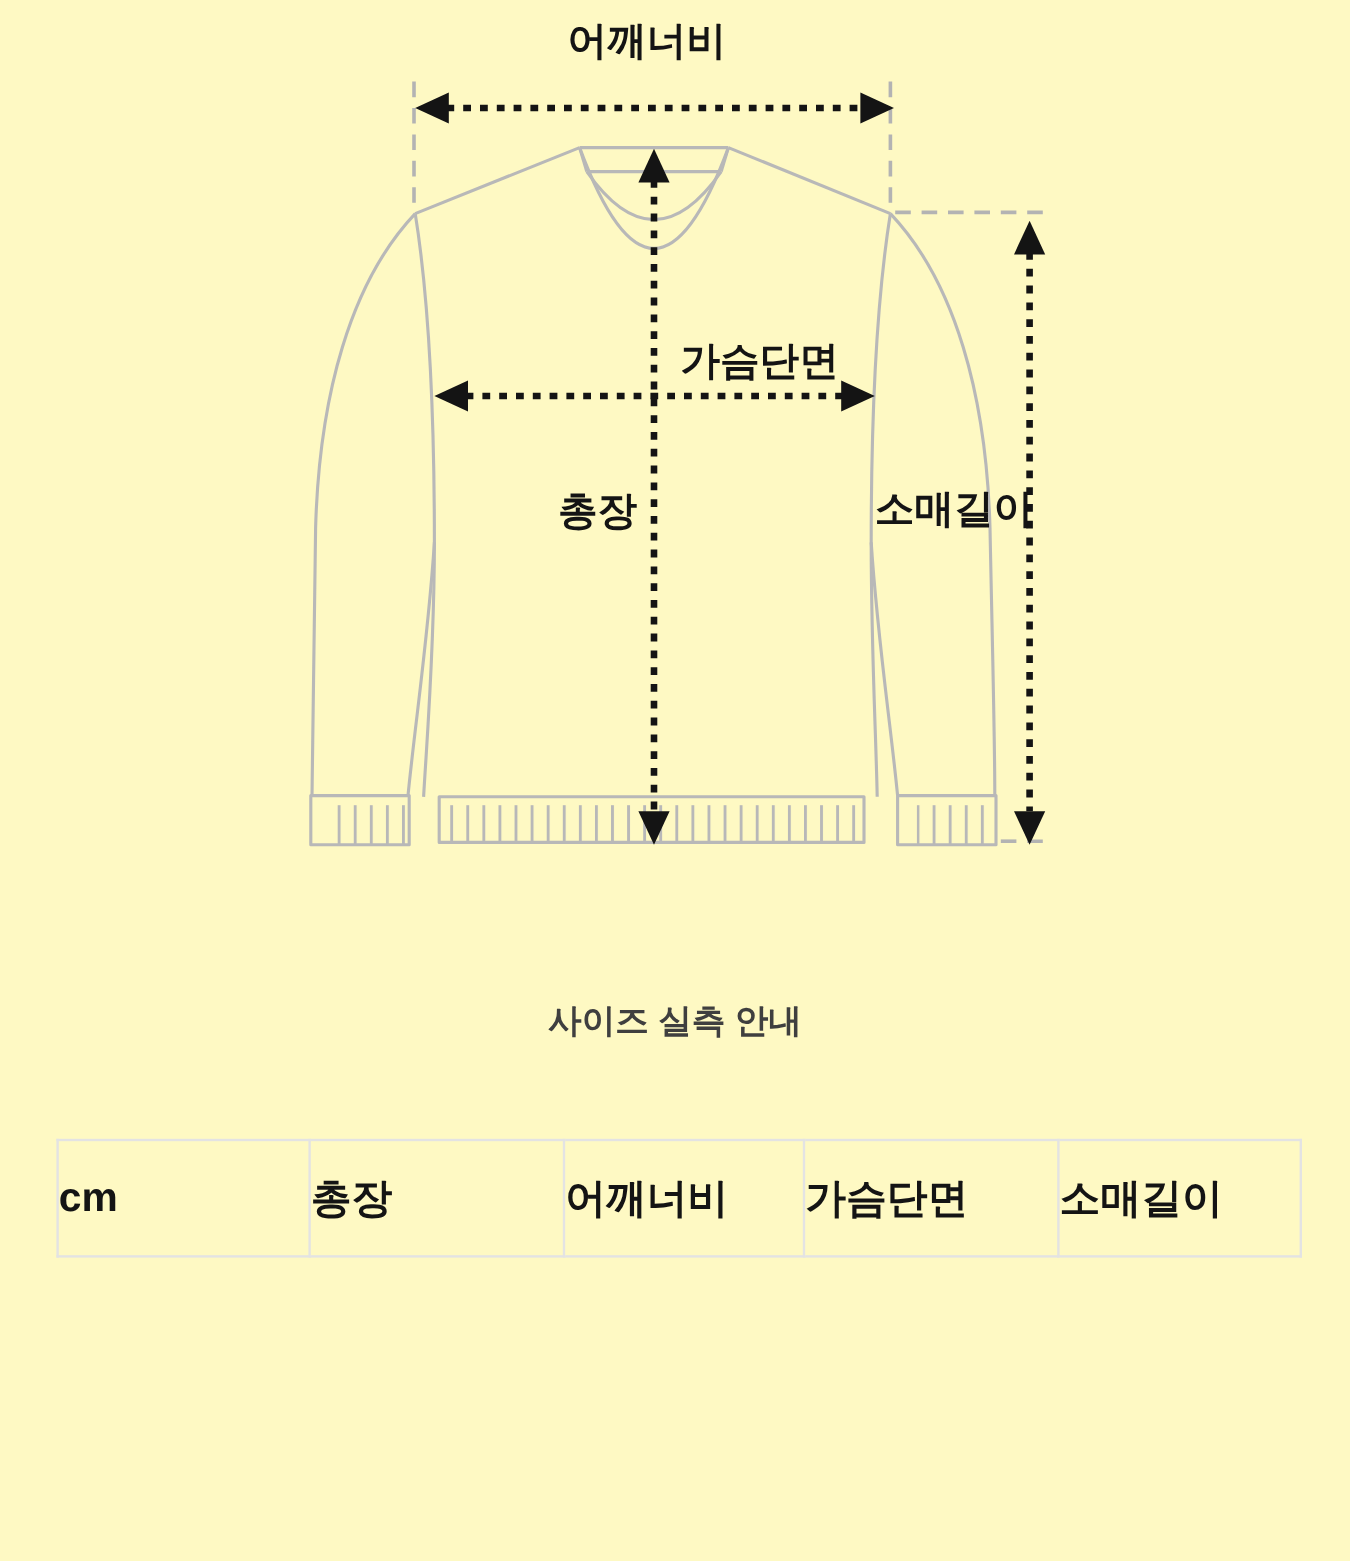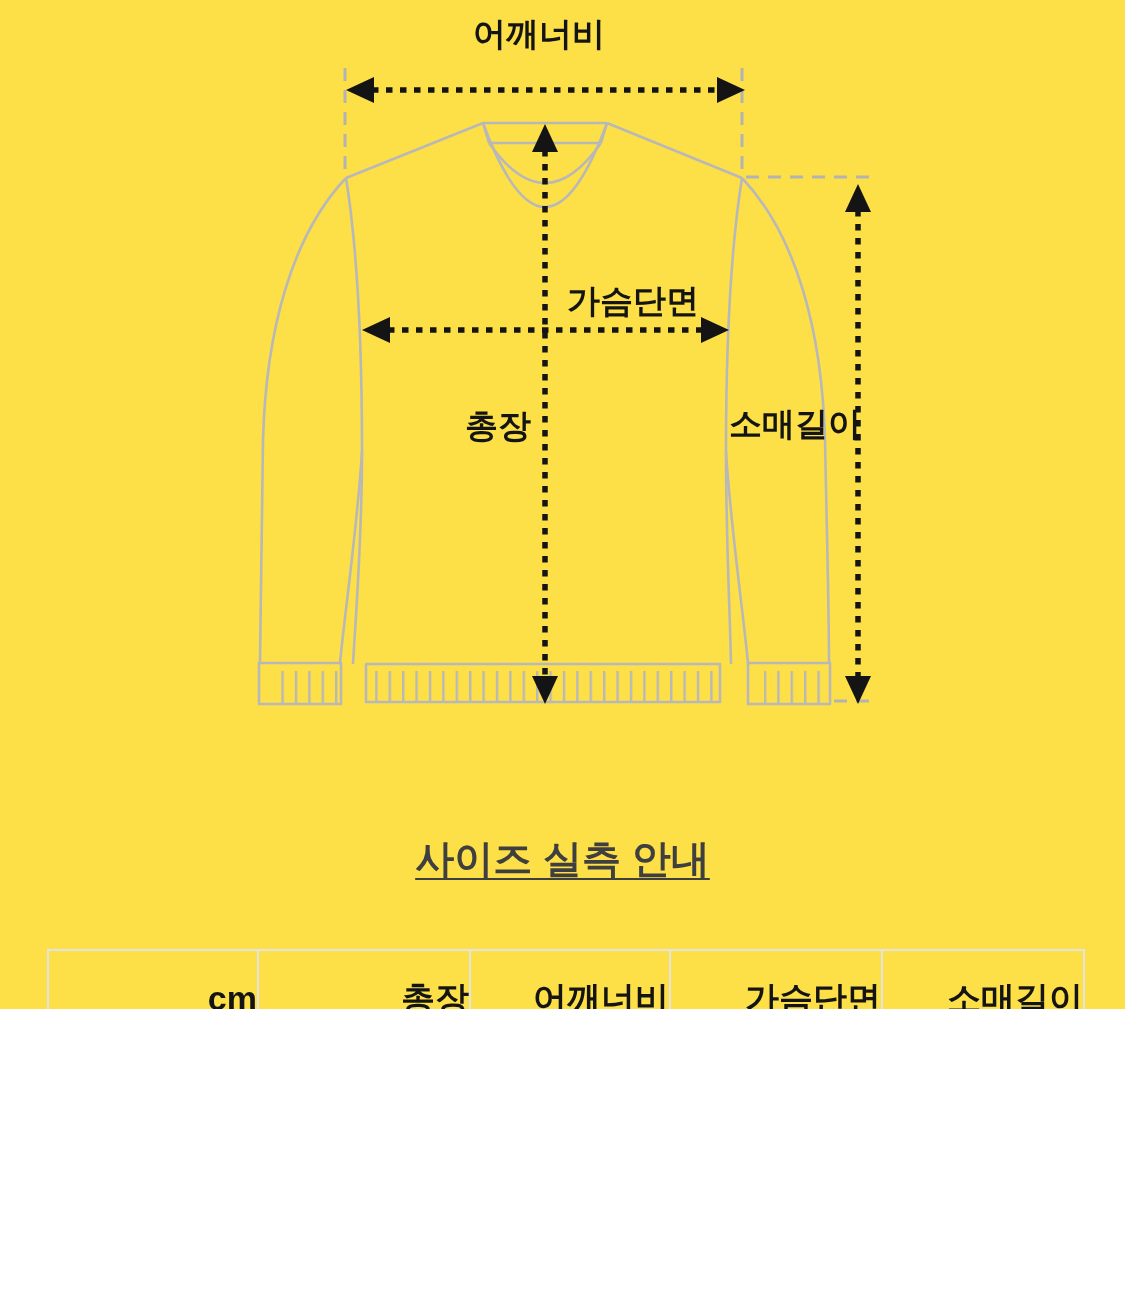--- a/index.html
+++ b/index.html
@@ -1,35 +1,35 @@
 <!DOCTYPE html>
 <html><head>
 <meta charset="utf-8">
 <style>
   * { margin:0; padding:0; box-sizing:border-box; }
   html,body { background:#ffffff; }
   body { font-family:"Liberation Sans", sans-serif; }
-  .page { position:relative; width:1125px; height:1009px; background:#fde047; overflow:hidden; }
+  .page { position:relative; width:1125px; height:1301px; background:#fef9c3; overflow:hidden; }
 
   
   .diagram { position:absolute; left:0; top:0; width:1125px; height:770px; }
   .diagram svg { position:absolute; left:0; top:0; }
   .dlabel { position:absolute; transform:translateX(-50%); font-size:33px; font-weight:700; color:#141414; white-space:nowrap; letter-spacing:0px; }
   .lbl-shoulder { left:539px; top:12px; }
   .lbl-chest    { left:633px; top:279px; }
   .lbl-length   { left:498px; top:404px; }
   .lbl-sleeve   { left:795px; top:402px; }
 
   
   .links { position:absolute; left:0; top:832px; width:1125px; display:flex; justify-content:center; gap:20px; }
-  .size-link { font-size:39px; font-weight:600; color:#3f3f3f; text-decoration:underline; text-underline-offset:6px; text-decoration-thickness:2px; white-space:nowrap; cursor:pointer; }
+  .size-link { font-size:28px; font-weight:600; color:#3f3f3f; text-underline-offset:6px; text-decoration-thickness:2px; white-space:nowrap; cursor:pointer; }
 
   
   table.size-table { position:absolute; left:47px; top:949px; width:1036px; border-collapse:collapse; table-layout:fixed; }
-  table.size-table td { border:2px solid #e3e3e3; height:97px; text-align:right; vertical-align:middle; font-size:34px;margin-top:34px; }
+  table.size-table td { border:2px solid #e3e3e3; height:97px; text-align:left; vertical-align:middle; font-size:34px;margin-top:34px; }
   td.head, td.rowlabel { font-weight:600; color:#141414; }
   td.val { font-weight:400; color:#6e7177; }
   td.hl { background:#e9ecf9; }
   col.c0 { width:210px; } col.c1 { width:212px; } col.c2 { width:200px; }
   col.c3 { width:212px; } col.c4 { width:202px; }
 </style>
 </head>
 <body>
 
 <div class="page">

